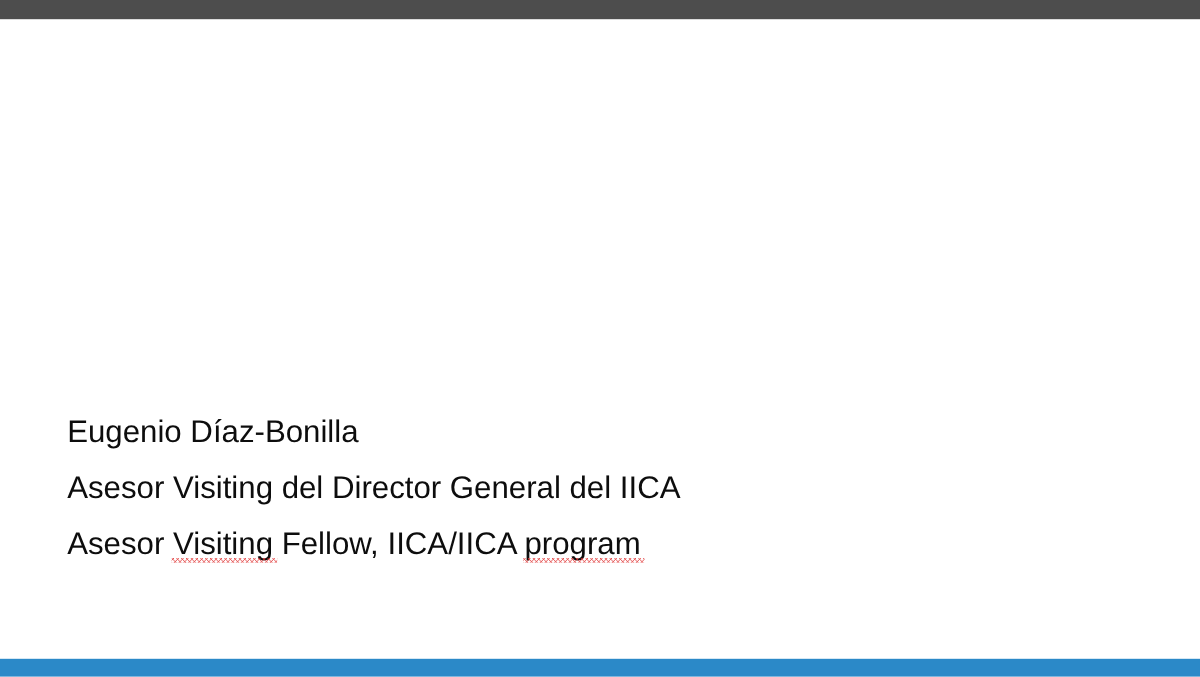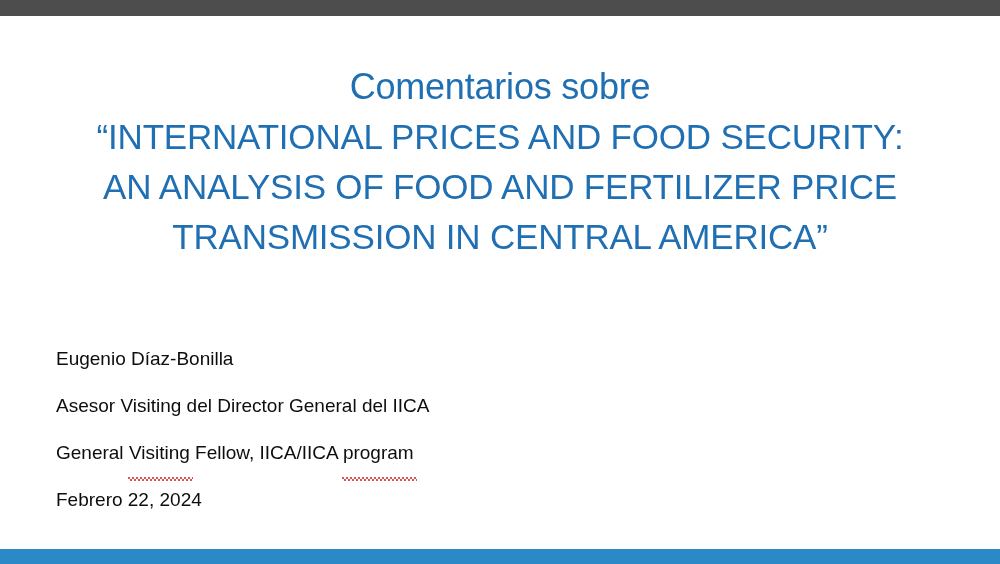--- a/index.html
+++ b/index.html
@@ -65,38 +65,38 @@
     font-size: 35px;
   }
 
   
   .details-block {
     position: absolute;
     left: 56px;
     top: 346px;
     width: 800px;
     color: #0d0d0d;
-    font-size: 19px;
+    font-size: 26px;
     font-family: "Liberation Sans", sans-serif;
   }
   .detail-line {
     display: block;
     height: 47px;
     line-height: 26px;
     white-space: nowrap;
   }
   .detail-line .seg {
     display: inline;
   }
 
   
   .misspelled {
     display: inline-block;
     position: relative;
-    padding-bottom: 13px;
+    padding-bottom: 1px;
   }
   .misspelled::after {
     content: "";
     position: absolute;
     left: -1px;
     right: -3px;
     bottom: -2px;
     height: 4px;
     background-image:
       linear-gradient(45deg, transparent 44%, #e03030 44%, #e03030 56%, transparent 56%),
@@ -107,33 +107,26 @@
     opacity: 0.85;
   }
 </style>
 </head>
 <body>
 
 <div class="slide">
 
   <div class="top-band"></div>
 
-  <div class="title-block">
-    <span class="title-line lead">Comentarios sobre</span>
-    <span class="title-line main">“INTERNATIONAL PRICES AND FOOD SECURITY:</span>
-    <span class="title-line main">AN ANALYSIS OF FOOD AND FERTILIZER PRICE</span>
-    <span class="title-line main">TRANSMISSION IN CENTRAL AMERICA”</span>
-  </div>
 
   <div class="details-block">
     <span class="detail-line">Eugenio Díaz-Bonilla</span>
 
     <span class="detail-line">Asesor Visiting del Director General del IICA</span>
 
     <span class="detail-line">
-      <span class="seg">General </span><span class="misspelled">Visiting</span><span class="seg"> Fellow, IICA/IICA </span><span class="misspelled">program</span>
+      <span class="seg">Asesor </span><span class="misspelled">Visiting</span><span class="seg"> Fellow, IICA/IICA </span><span class="misspelled">program</span>
     </span>
 
-    <span class="detail-line">Febrero 22, 2024</span>
   </div>
 
   <div class="bottom-band"></div>
 </div>
 
 </body></html>

